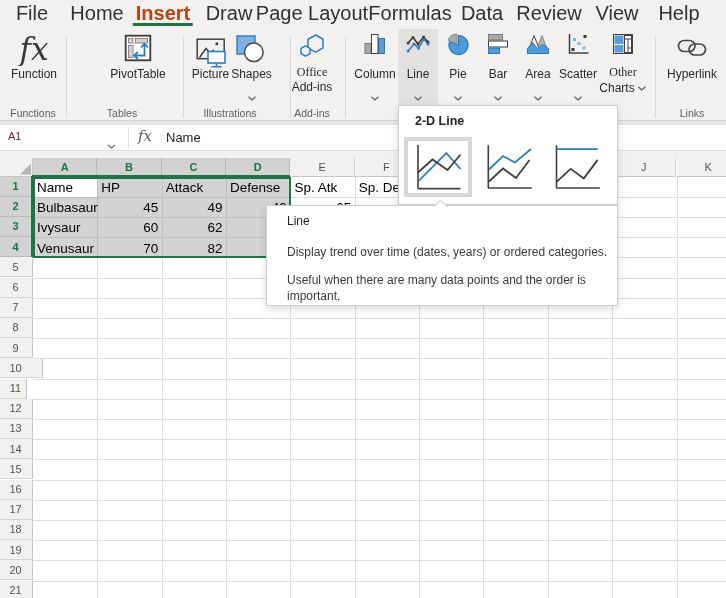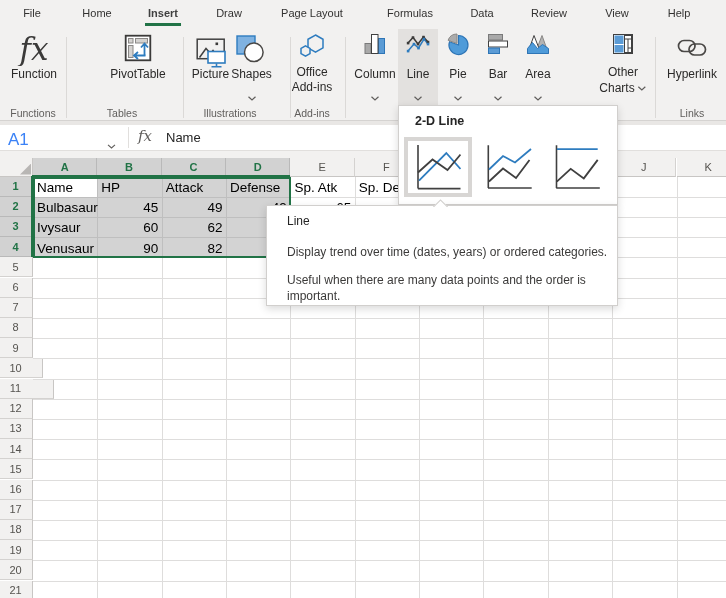--- a/index.html
+++ b/index.html
@@ -2,52 +2,52 @@
 <html><head>
 <meta charset="utf-8">
 <style>
   * { margin:0; padding:0; box-sizing:border-box; }
   html,body { width:726px; height:598px; overflow:hidden; }
   body { font-family:"Liberation Sans", sans-serif; background:#f2f1f0; position:relative; }
   #app { position:absolute; left:0; top:0; width:726px; height:598px; background:#f2f1f0; overflow:hidden; }
 
   
   #menubar { position:absolute; left:0; top:0; width:726px; height:27px; background:#f2f1f0; z-index:20; }
-  .menu-item { position:absolute; top:0; height:27px; line-height:26px; font-size:11px; color:#323130;
+  .menu-item { position:absolute; top:0; height:27px; line-height:26px; font-size:20px; color:#323130;
                transform:translateX(-50%); white-space:nowrap; cursor:default; }
-  .menu-item.active { font-weight:700; color:#404040; }
+  .menu-item.active { font-weight:700; color:#c2410c; }
   .menu-item.active::after { content:""; position:absolute; left:-3px; right:-3px; bottom:1px; height:3px; background:#217346; }
 
   
   #ribbon { position:absolute; left:0; top:27px; width:726px; height:93px; background:#f2f1f0; z-index:19; }
   .rb-divider { position:absolute; top:10px; width:1px; height:81px; background:#dbd9d7; }
   .rb-group-label { position:absolute; top:80px; height:13px; line-height:13px; font-size:10.5px; color:#605e5c;
                     transform:translateX(-50%); white-space:nowrap; }
   .rb-btn { position:absolute; top:0; width:80px; height:92px; transform:translateX(-50%); cursor:default; }
   .rb-btn .rb-icon { position:absolute; top:4px; left:50%; transform:translateX(-50%); }
   .rb-btn .rb-label { position:absolute; top:41px; left:50%; transform:translateX(-50%); font-size:12px; line-height:13px;
                       color:#2b2a29; white-space:nowrap; }
   .rb-btn .rb-label2 { position:absolute; top:54px; left:50%; transform:translateX(-50%); font-size:12px; line-height:13px;
                        color:#2b2a29; white-space:nowrap; }
-  .rb-btn.two-line .rb-label { top:39px; }
+  .rb-btn.two-line .rb-label { top:39px;font-family:Liberation Serif, serif; }
   .rb-btn .rb-chev { position:absolute; top:60px; left:50%; transform:translateX(-50%); height:5px; }
   .rb-btn.active-btn { background:#e3e1df; top:2px; width:40px; height:76px; }
   .rb-btn.active-btn .rb-icon { top:2px; }
   .rb-btn.active-btn .rb-label { top:39px; }
   .rb-btn.active-btn .rb-chev { top:58px; }
   .chev-inline { display:inline-block; vertical-align:1px; margin-left:3px; }
 
   #ribbon-band { position:absolute; left:0; top:120px; width:726px; height:5px; background:#e9e7e5;
                  border-top:1px solid #d5d3d1; z-index:18; }
 
   
   #formulabar { position:absolute; left:0; top:125px; width:726px; height:26px; background:#ffffff; z-index:18; }
   #formulabar .fb-bottom { position:absolute; left:0; bottom:0; width:726px; height:1px; background:#e1dfdd; }
   #namebox { position:absolute; left:0; top:0; width:128px; height:25px; }
-  #namebox .nb-text { position:absolute; left:8px; top:5px; font-size:17px; color:#3b82f6; }
+  #namebox .nb-text { position:absolute; left:8px; top:5px; font-size:11px; color:#7f1d1d; }
   #namebox .nb-chev { position:absolute; left:107px; top:10px; }
   #namebox-divider { position:absolute; left:128px; top:2px; width:1px; height:21px; background:#e1dfdd; }
   #fx-icon { position:absolute; left:138px; top:2px; font-family:"DejaVu Serif", serif; font-style:italic; font-size:15px; color:#605e5c; }
   #formula-content { position:absolute; left:166px; top:5px; font-size:13px; color:#242424; }
 
   
   #sheet { position:absolute; left:0; top:150px; width:726px; height:448px; background:#ffffff; overflow:hidden; z-index:1; }
   #sheet-top-strip { position:absolute; left:0; top:0; width:726px; height:8px; background:#f2f1f0; }
   .col-header { position:absolute; background:#f2f1f0; font-size:11px; color:#55534f; display:flex; align-items:center;
                 justify-content:center; border-right:1px solid #d4d2d0; border-bottom:1px solid #c8c6c4; }
@@ -254,20 +254,38 @@
         </svg>
       </div>
       <div class="rb-label">Area</div>
       <div class="rb-chev">
         <svg width="9" height="5" viewBox="0 0 9 5">
             <path d="M1 0.8 L4.5 4 L8 0.8" fill="none" stroke="#605e5c" stroke-width="1.2"></path>
           </svg>
       </div>
     </div>
 
+    <div class="rb-btn" style="left:578px">
+      <div class="rb-icon">
+        <svg width="26" height="26" viewBox="0 0 26 26">
+          <path d="M4.5 3 V22 H23.5" fill="none" stroke="#404040" stroke-width="1.5"></path>
+          <rect x="18.5" y="4" width="3" height="3" fill="#3b3a39"></rect>
+          <rect x="6.5" y="17" width="3" height="3" fill="#3b3a39"></rect>
+          <rect x="8" y="7" width="3" height="3" fill="#7eb3e3"></rect>
+          <rect x="12.5" y="11" width="3" height="3" fill="#7eb3e3"></rect>
+          <rect x="17.5" y="15.5" width="3" height="3" fill="#7eb3e3"></rect>
+        </svg>
+      </div>
+      <div class="rb-label">Scatter</div>
+      <div class="rb-chev">
+        <svg width="9" height="5" viewBox="0 0 9 5">
+            <path d="M1 0.8 L4.5 4 L8 0.8" fill="none" stroke="#605e5c" stroke-width="1.2"></path>
+          </svg>
+      </div>
+    </div>
 
     <div class="rb-btn two-line" style="left:623px">
       <div class="rb-icon">
         <svg width="26" height="26" viewBox="0 0 26 26">
           <rect x="3.5" y="3.5" width="19" height="19" fill="#ffffff" stroke="#404040"></rect>
           <rect x="4.5" y="4.5" width="9" height="8.5" fill="#5B9BD5"></rect>
           <rect x="4.5" y="14" width="9" height="7.5" fill="#5B9BD5"></rect>
           <rect x="14.5" y="4.5" width="7" height="17" fill="none" stroke="#404040"></rect>
           <path d="M14.5 8 H21.5 M18 8 V21.5 M18 17 H21.5" fill="none" stroke="#404040"></path>
         </svg>
@@ -350,21 +368,21 @@
       </div>
       <div class="row-header" style="position: absolute; left: 0px; top: 167.9px; width: 33px; height: 20.2px;">
         <span>8</span>
       </div>
       <div class="row-header" style="position: absolute; left: 0px; top: 188.1px; width: 33px; height: 20.2px;">
         <span>9</span>
       </div>
       <div class="row-header" style="position: absolute; left: 0px; top: 208.3px; width: 43px; height: 20.2px;">
         <span>10</span>
       </div>
-      <div class="row-header" style="position: absolute; left: 0px; top: 228.5px; width: 54px; height: 20.2px;">
+      <div class="row-header" style="position: absolute; left: 0px; top: 228.5px; width: 27px; height: 20.2px;">
         <span>11</span>
       </div>
       <div class="row-header" style="position: absolute; left: 0px; top: 248.7px; width: 33px; height: 20.2px;">
         <span>12</span>
       </div>
       <div class="row-header" style="position: absolute; left: 0px; top: 268.9px; width: 33px; height: 20.2px;">
         <span>13</span>
       </div>
       <div class="row-header" style="position: absolute; left: 0px; top: 289.1px; width: 33px; height: 20.2px;">
         <span>14</span>
@@ -436,21 +454,21 @@
       <div class="cell-text" style="position: absolute; left: 358.75px; top: 28px; width: 56.85px; height: 18.2px;">Sp. Def</div>
       <div class="cell-text" style="position: absolute; left: 37px; top: 48.2px; width: 56.85px; height: 18.2px;">Bulbasaur</div>
       <div class="cell-text num" style="position: absolute; left: 101.35px; top: 48.2px; width: 56.85px; height: 18.2px;">45</div>
       <div class="cell-text num" style="position: absolute; left: 165.7px; top: 48.2px; width: 56.85px; height: 18.2px;">49</div>
       <div class="cell-text num" style="position: absolute; left: 230.05px; top: 48.2px; width: 56.85px; height: 18.2px;">49</div>
       <div class="cell-text num" style="position: absolute; left: 294.4px; top: 48.2px; width: 56.85px; height: 18.2px;">65</div>
       <div class="cell-text" style="position: absolute; left: 37px; top: 68.4px; width: 56.85px; height: 18.2px;">Ivysaur</div>
       <div class="cell-text num" style="position: absolute; left: 101.35px; top: 68.4px; width: 56.85px; height: 18.2px;">60</div>
       <div class="cell-text num" style="position: absolute; left: 165.7px; top: 68.4px; width: 56.85px; height: 18.2px;">62</div>
       <div class="cell-text" style="position: absolute; left: 37px; top: 88.6px; width: 56.85px; height: 18.2px;">Venusaur</div>
-      <div class="cell-text num" style="position: absolute; left: 101.35px; top: 88.6px; width: 56.85px; height: 18.2px;">90</div>
+      <div class="cell-text num" style="position: absolute; left: 101.35px; top: 88.6px; width: 56.85px; height: 18.2px;">70</div>
       <div class="cell-text num" style="position: absolute; left: 165.7px; top: 88.6px; width: 56.85px; height: 18.2px;">82</div>
       <div style="position: absolute; left: 33px; top: 26.5px; width: 257.9px; height: 81.3px; border: 2px solid rgb(33, 115, 70);"></div>
       <div style="position: absolute; left: 32px; top: 24.5px; width: 258.4px; height: 2px; background: rgb(33, 115, 70);"></div>
       <div style="position: absolute; left: 31px; top: 25.5px; width: 2px; height: 81.8px; background: rgb(33, 115, 70);"></div>
     </div>
 
   <div id="chart-dropdown">
     <h3>2-D Line</h3>
     <div class="dd-option selected-chrome">
       <svg width="46" height="46" viewBox="0 0 46 46">

